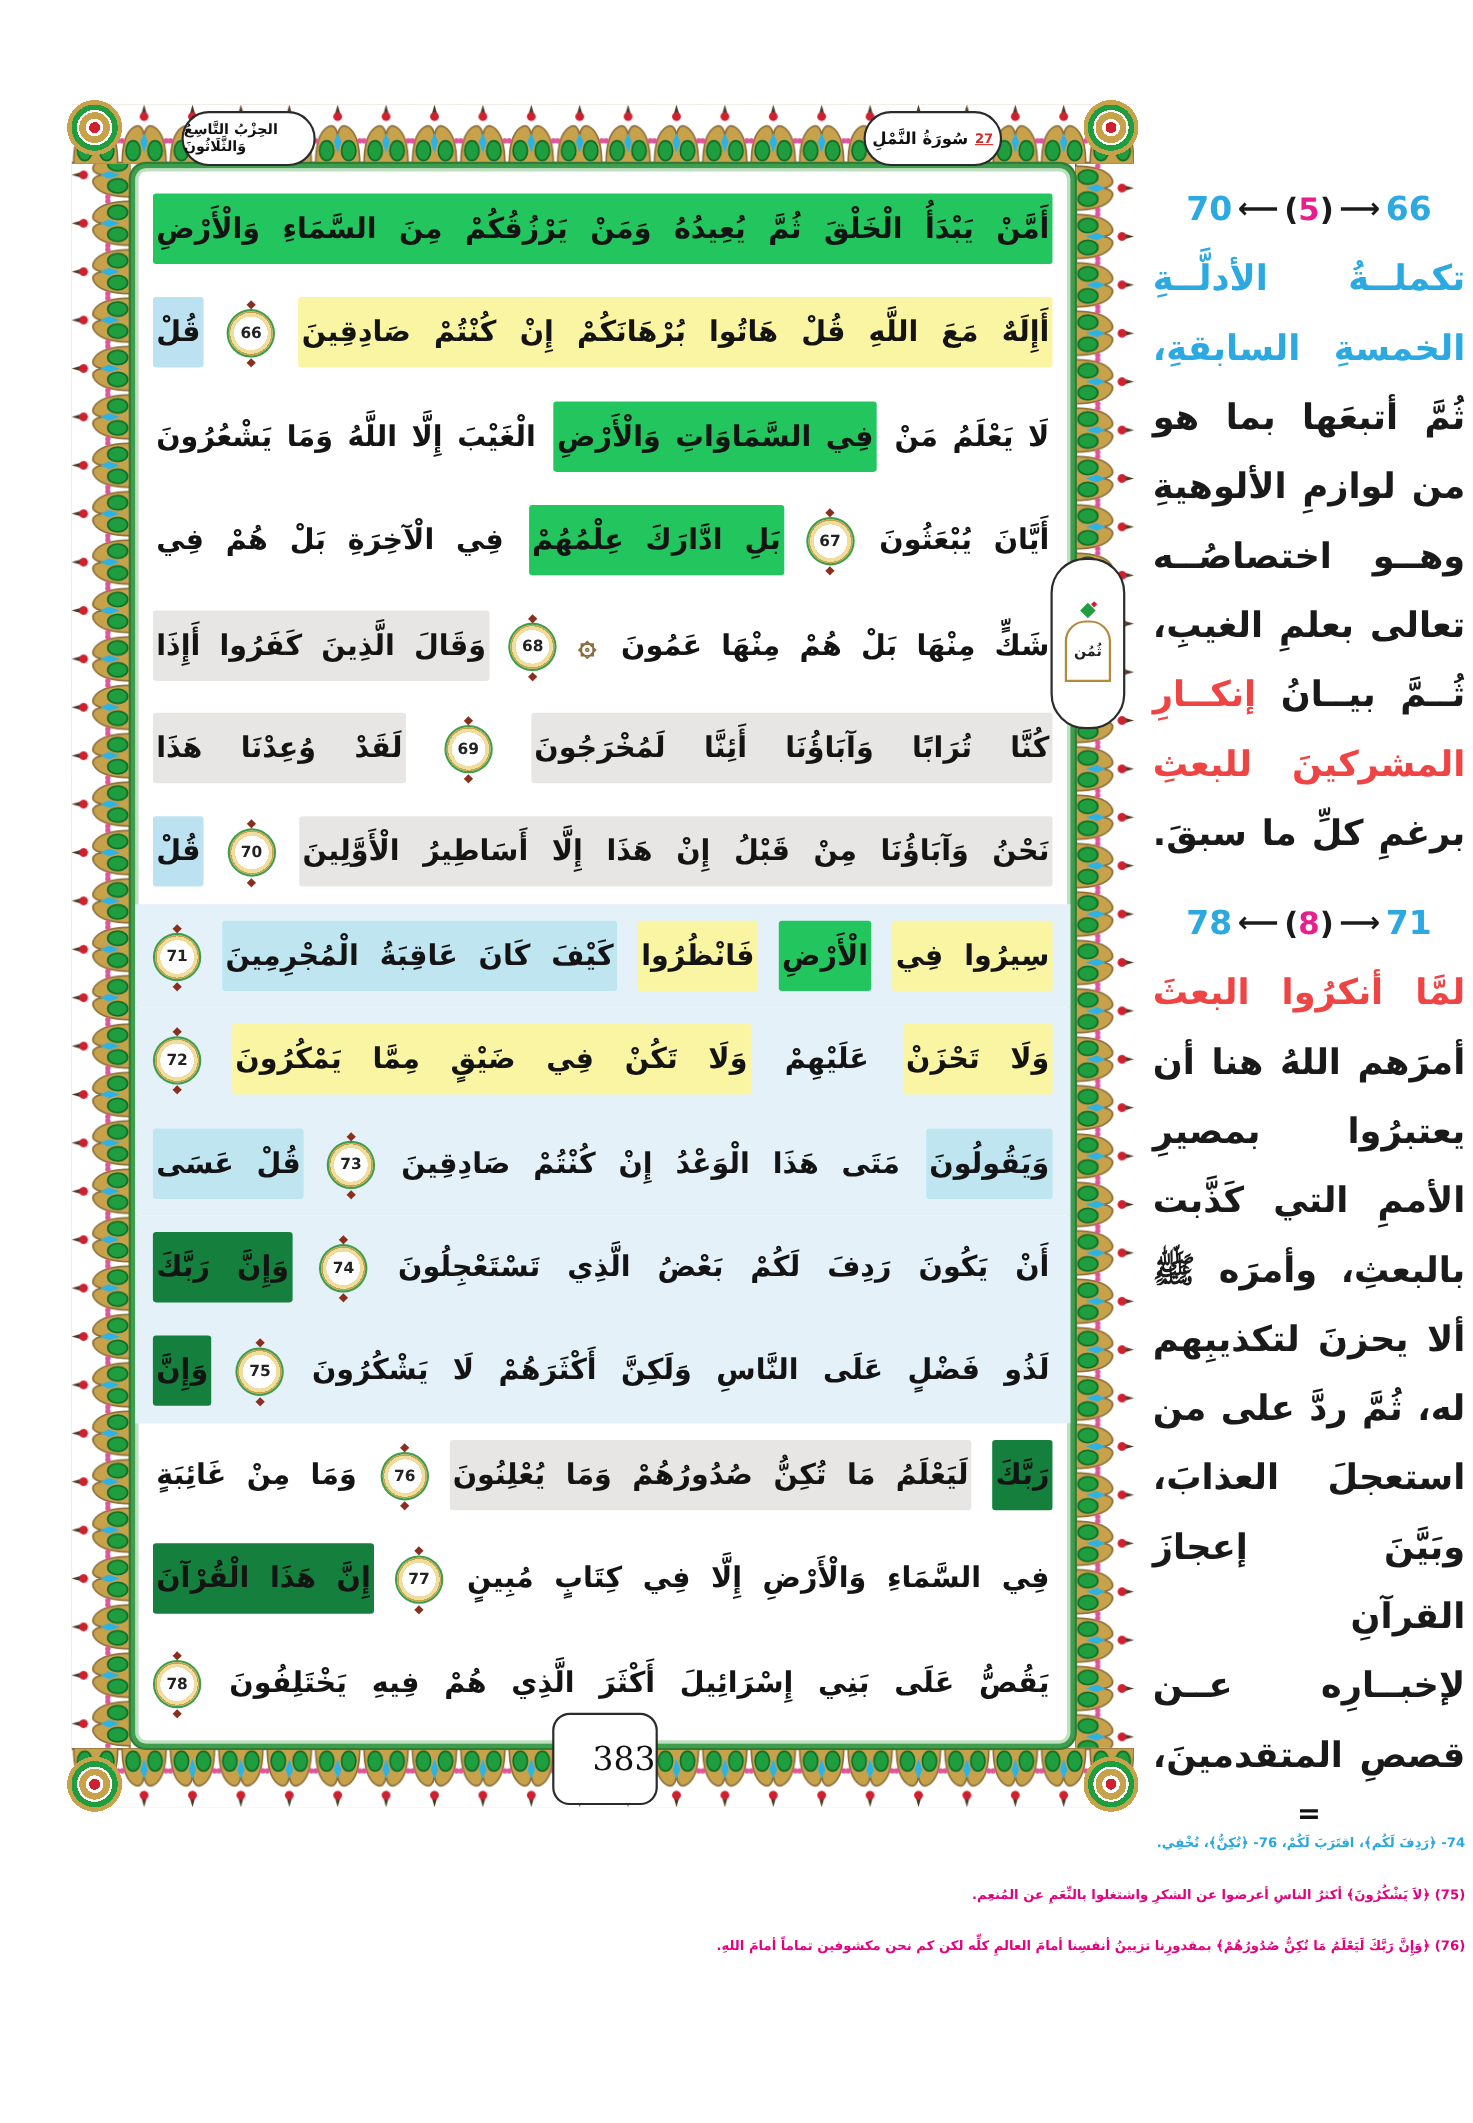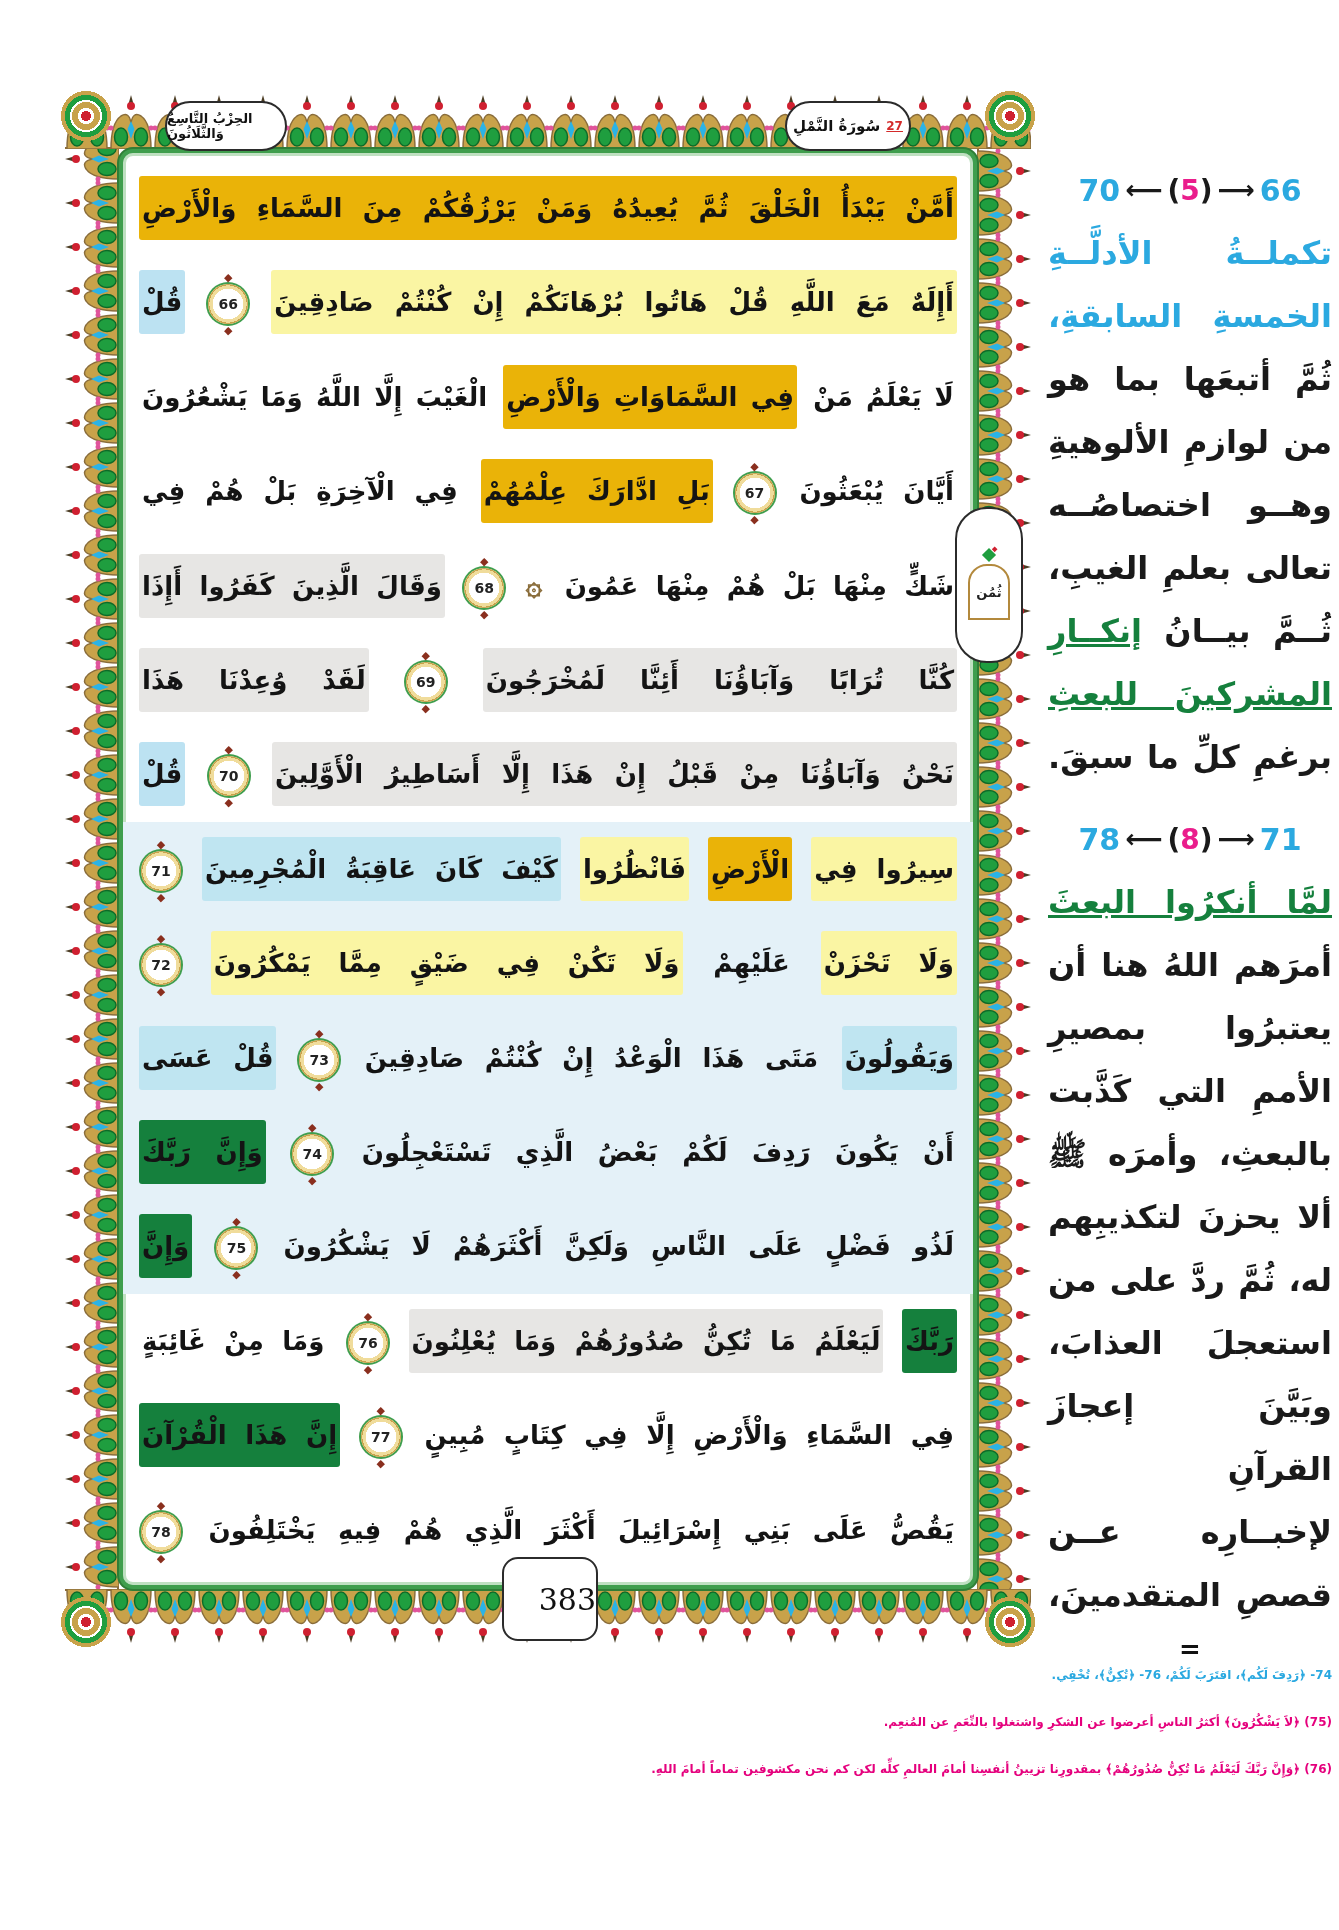--- a/index.html
+++ b/index.html
@@ -23,21 +23,21 @@
   .inner{position:absolute;left:54px;top:54px;width:858px;height:1440px;box-sizing:border-box;
      background:#ffffff;border:4px solid #3f9e4d;border-radius:14px;
      box-shadow:inset 0 0 0 3px #bfe0c1, 0 0 0 2px #2f7d36;}
 
   
   #quran-lines{position:absolute;left:16px;right:16px;top:8px;bottom:8px;display:flex;flex-direction:column;}
   .qline{flex:1;direction:rtl;text-align:justify;text-align-last:justify;
      line-height:94px;font-size:26px;font-weight:bold;color:#141414;overflow:hidden;white-space:nowrap;}
   .band-row{background:#E4F1F8;margin:0 -16px;padding:0 16px;}
   .qseg{border-radius:3px;padding:17px 3px;}
-  .hl-pink{background:#eab308;} .hl-yellow{background:#FAF5A3;} .hl-blue{background:#BCE2F2;}
+  .hl-pink{background:#22c55e;} .hl-yellow{background:#FAF5A3;} .hl-blue{background:#BCE2F2;}
   .hl-gray{background:#E7E6E4;} .hl-green{background:#15803d;margin-top:16px;} .hl-cyan{background:#BFE5F1;}
 
   .vm{position:relative;display:inline-block;width:40px;height:40px;vertical-align:-13px;
       border-radius:50%;background:radial-gradient(circle,#ffffff 0 54%,#f0dc9b 54% 66%,#c8a24a 66% 82%,#8a6d3b 82%);
       box-shadow:0 0 0 2px #3f9e4d;margin:0 2px;}
   .vm i{position:absolute;inset:0;display:flex;align-items:center;justify-content:center;
       font-style:normal;font-size:14px;font-weight:bold;color:#222;line-height:normal;}
   .vm::before,.vm::after{content:"◆";position:absolute;left:50%;transform:translateX(-50%);
       font-size:11px;color:#8a2f1e;line-height:1;}
   .vm::before{top:-12px;} .vm::after{bottom:-12px;}
@@ -65,21 +65,21 @@
   .range{height:64px;display:flex;direction:ltr;align-items:center;justify-content:center;gap:5px;
       font-weight:bold;}
   .range .rn{color:#2BA9E0;font-size:30px;}
   .range .ar{color:#1a1a1a;font-size:26px;}
   .range .rc{color:#1a1a1a;font-size:28px;}
   .range .rc::before{content:"(";} .range .rc::after{content:")";}
   .range .rc b{color:#EA1D8C;}
   .sec2{margin-top:18px;}
   .cline{line-height:63px;font-size:32px;font-weight:bold;color:#1a1a1a;
       text-align:justify;text-align-last:justify;}
-  .c-blue{color:#2BA9E0;} .c-pink{color:#15803d;text-decoration:underline;}
+  .c-blue{color:#2BA9E0;} .c-pink{color:#ef4444;}
   .cont-mark{height:44px;line-height:44px;text-align:center;font-size:26px;font-weight:bold;color:#111;}
 
   
   #footnotes{position:absolute;left:140px;top:1652px;width:1192px;direction:rtl;}
   .fn{line-height:47px;font-size:12px;font-weight:bold;text-align:right;white-space:nowrap;}
   .fn-blue{color:#29A8E0;} .fn-pink{color:#E5007D;}
 </style>
 </head>
 <body>
 

